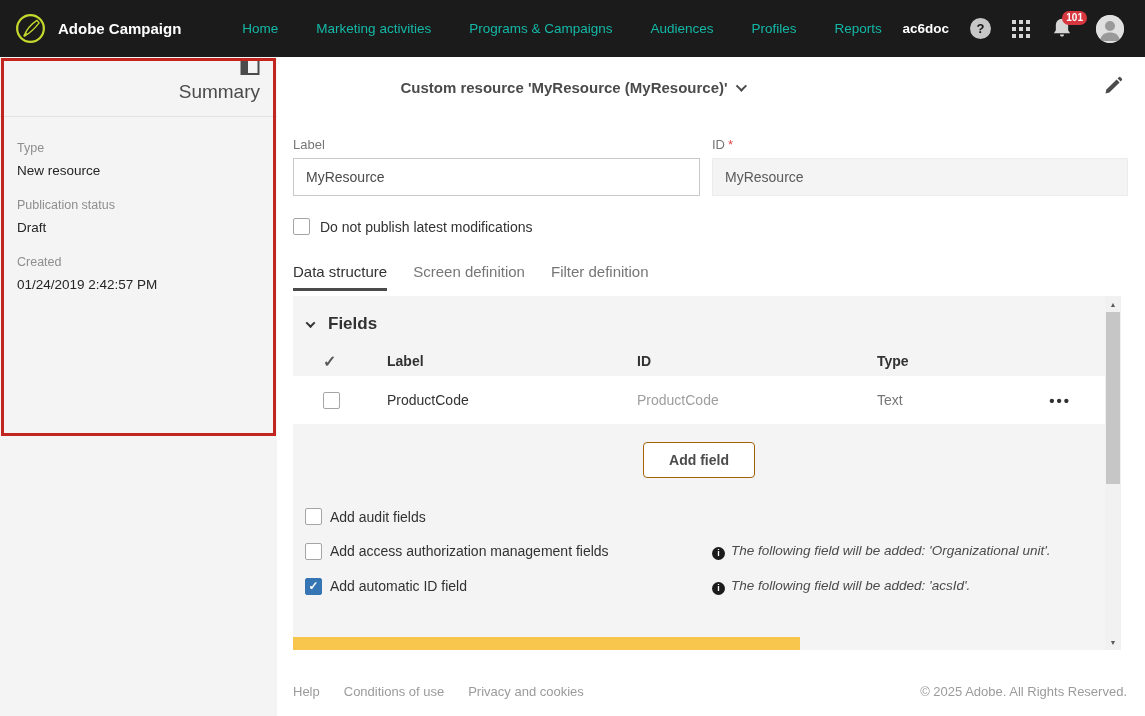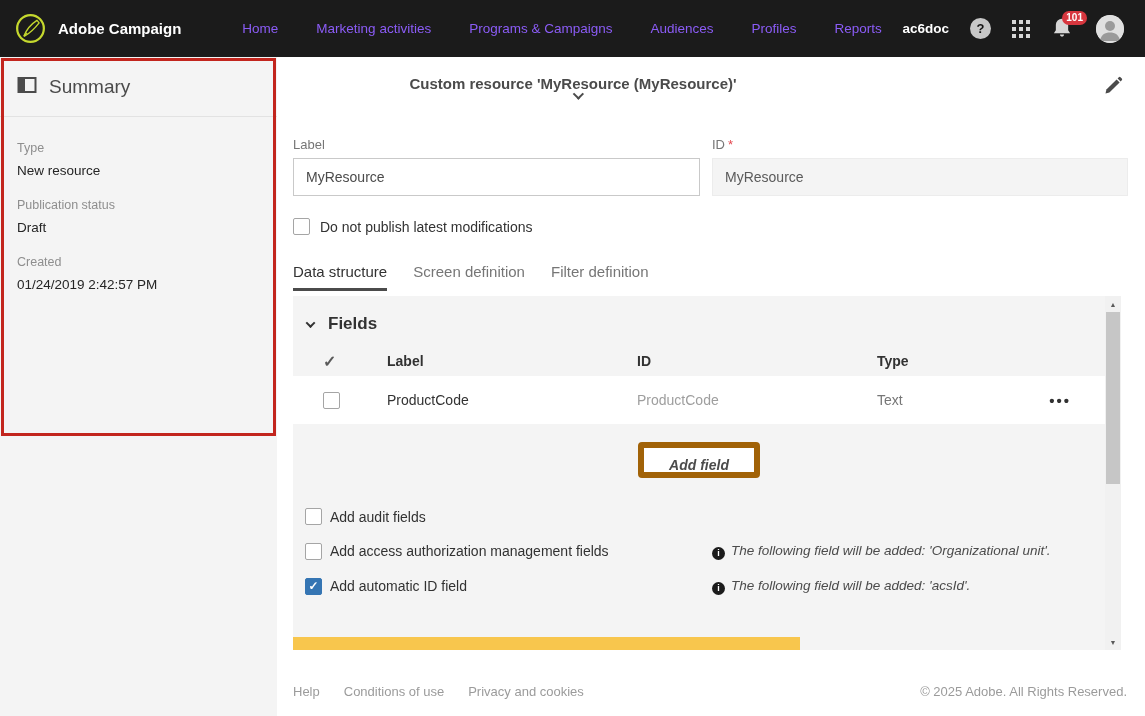--- a/index.html
+++ b/index.html
@@ -4,45 +4,45 @@
 <style>
   * { margin:0; padding:0; box-sizing:border-box; }
   html,body { width:1145px; height:716px; }
   body { font-family:"Liberation Sans", sans-serif; background:#fff; position:relative; overflow:hidden; color:#323232; }
 
   
   .navbar { position:absolute; top:0; left:0; width:1145px; height:57px; background:#1b1b1b; display:flex; align-items:center; z-index:10; }
   .logo { width:31px; height:31px; margin:0 12px 0 15px; flex:none; }
   .brand { color:#fff; font-size:15px; font-weight:bold; white-space:nowrap; }
   .nav-items { display:flex; margin-left:42px; }
-  .nav-item { color:#8b5cf6; font-size:13.5px; padding:0 19px; line-height:57px; white-space:nowrap; cursor:pointer; }
+  .nav-item { color:#14b8a6; font-size:13.5px; padding:0 19px; line-height:57px; white-space:nowrap; cursor:pointer; }
   .nav-right { margin-left:auto; display:flex; align-items:center; gap:21px; padding-right:21px; }
   .nav-user { color:#fff; font-size:13.5px; font-weight:bold; }
   .help-icon { width:21px; height:21px; border-radius:50%; background:#c7c7c7; color:#141414; font-size:13px; font-weight:bold; display:flex; align-items:center; justify-content:center; cursor:pointer; }
   .grid-icon { width:18px; height:18px; cursor:pointer; }
   .bell-wrap { position:relative; width:24px; height:24px; cursor:pointer; }
   .badge { position:absolute; top:-6px; right:-12px; background:#d7373f; color:#fff; font-size:10px; font-weight:bold; line-height:14px; padding:0 4px; border-radius:8px; }
   .avatar { width:28px; height:28px; border-radius:50%; background:#e0e0e0; overflow:hidden; cursor:pointer; flex:none; }
 
   
   .sidebar { position:absolute; top:57px; left:0; width:277px; bottom:0; background:#f4f4f4; }
-  .sidebar-header { height:60px; display:flex; align-items:center; padding:0 17px; border-bottom:1px solid #e2e2e2; }
+  .sidebar-header { height:60px; display:flex; align-items:flex-end; padding:0 17px; border-bottom:1px solid #e2e2e2;flex-direction:column; }
   .sidebar-title { font-size:19px; color:#4b4b4b; margin-left:12px; }
   .sidebar-body { padding:24px 17px 0 17px; }
   .s-field { margin-bottom:20px; }
   .s-label { font-size:12.5px; color:#8e8e8e; margin-bottom:8px; }
   .s-value { font-size:13.5px; color:#252525; }
 
   
   .annotation { position:absolute; left:1px; top:58px; width:275px; height:378px; border:3px solid #c2251d; z-index:60; pointer-events:none; }
 
   
   .main { position:absolute; top:57px; left:277px; width:868px; bottom:0; background:#fff; }
   .main-header { position:relative; height:60px; }
-  .main-title-wrap { position:absolute; left:296px; top:50%; transform:translate(-50%,-50%); display:flex; align-items:center; white-space:nowrap; cursor:pointer;flex-direction:column; }
+  .main-title-wrap { position:absolute; left:296px; top:50%; transform:translate(-50%,-50%); display:flex; align-items:center; white-space:nowrap; cursor:pointer; }
   .main-title { font-size:15px; font-weight:bold; color:#4b4b4b; }
   .chev { display:inline-block; width:8px; height:8px; border-right:2px solid #4b4b4b; border-bottom:2px solid #4b4b4b; transform:rotate(45deg) translate(-1px,-1px); margin-left:10px; }
   .edit-icon { position:absolute; right:22px; top:19px; width:20px; height:20px; cursor:pointer; }
 
   .form-row { display:flex; margin:20px 17px 0 16px; }
   .form-col-left { width:407px; }
   .form-col-right { flex:1; margin-left:12px; }
   .f-label { font-size:13px; color:#767676; margin-bottom:6px; }
   .req { color:#e34850; margin-left:3px; }
   .text-input { width:100%; height:38px; border:1px solid #c9c9c9; background:#fff; font-family:"Liberation Sans",sans-serif; font-size:14px; color:#4b4b4b; padding:0 12px; outline:none; }
@@ -72,21 +72,21 @@
   .col-label { width:250px; }
   .col-id { width:240px; }
   .col-type { flex:1; }
   .col-more { width:90px; display:flex; justify-content:flex-end; padding-right:34px; }
   .head-check { color:#5a5a5a; font-size:16px; font-weight:bold; }
   .cell-id { color:#9e9e9e; }
   .cell-type { color:#767676; }
   .more-btn { color:#323232; font-weight:bold; letter-spacing:2px; font-size:15px; cursor:pointer; }
 
   .add-wrap { text-align:center; margin-top:18px; }
-  .add-btn { display:inline-block; padding:0 25px; height:36px; line-height:34px; background:#fff; border:6px solid #a16207; border-radius:4px; font-family:"Liberation Sans",sans-serif; font-size:14px; font-weight:bold; color:#4b4b4b; cursor:pointer;font-style:italic; }
+  .add-btn { display:inline-block; padding:0 25px; height:36px; line-height:34px; background:#fff; border:1px solid #a16207; border-radius:4px; font-family:"Liberation Sans",sans-serif; font-size:14px; font-weight:bold; color:#4b4b4b; cursor:pointer; }
 
   .options { margin:30px 0 0 12px; }
   .opt-row { display:flex; align-items:center; margin-bottom:17px; }
   .opt-left { width:407px; display:flex; align-items:center; }
   .opt-left .cb-label { margin-left:8px; }
   .opt-info { flex:1; padding-right:16px; font-size:13.5px; font-style:italic; color:#4b4b4b; line-height:1.35; }
   .info-icon { display:inline-flex; width:13px; height:13px; border-radius:50%; background:#1b1b1b; color:#fff; font-size:9px; font-weight:bold; font-style:normal; align-items:center; justify-content:center; margin-right:6px; transform:translateY(1px); }
 
   .warn-bar { position:absolute; left:0; bottom:0; width:507px; height:13px; background:#f8c64d; }
 

